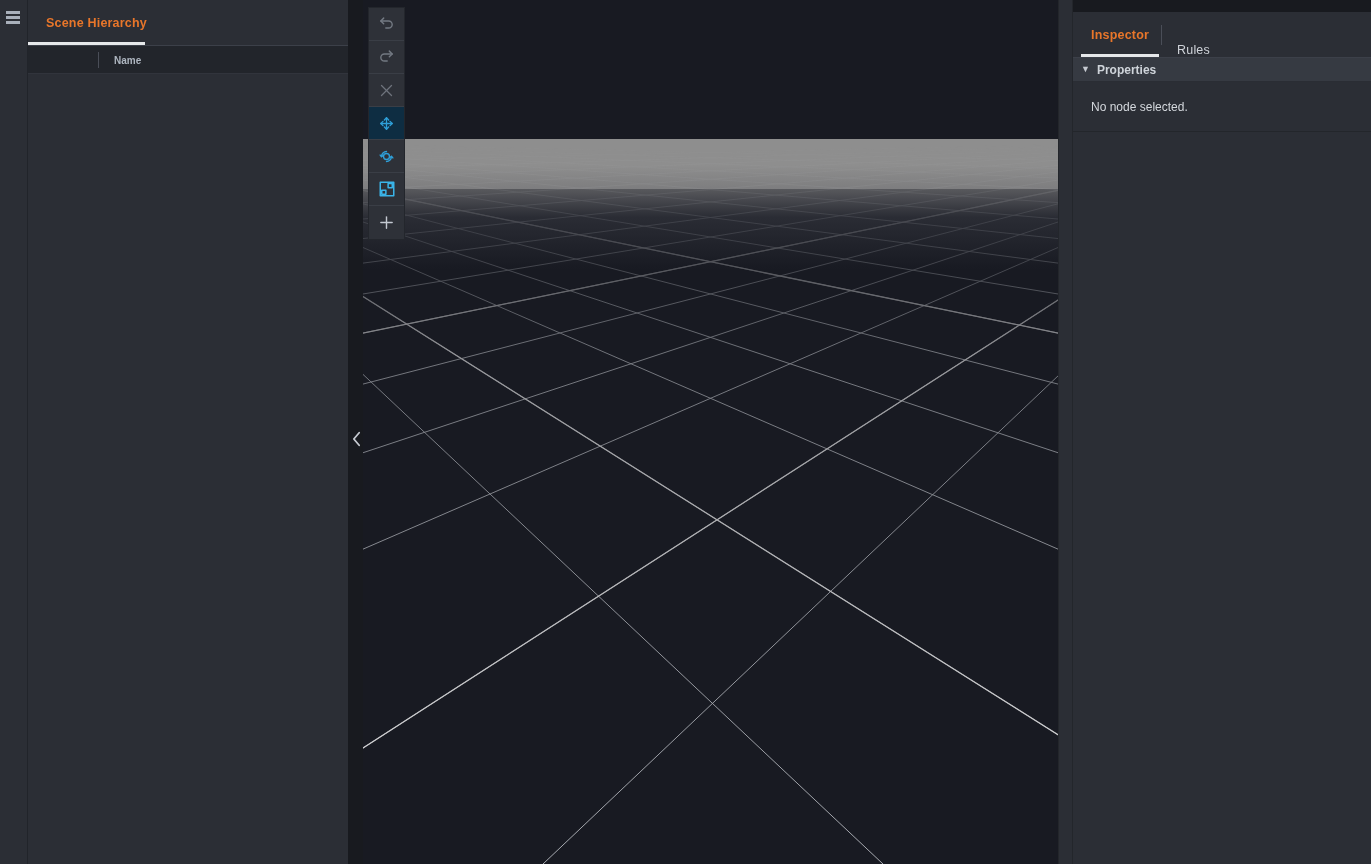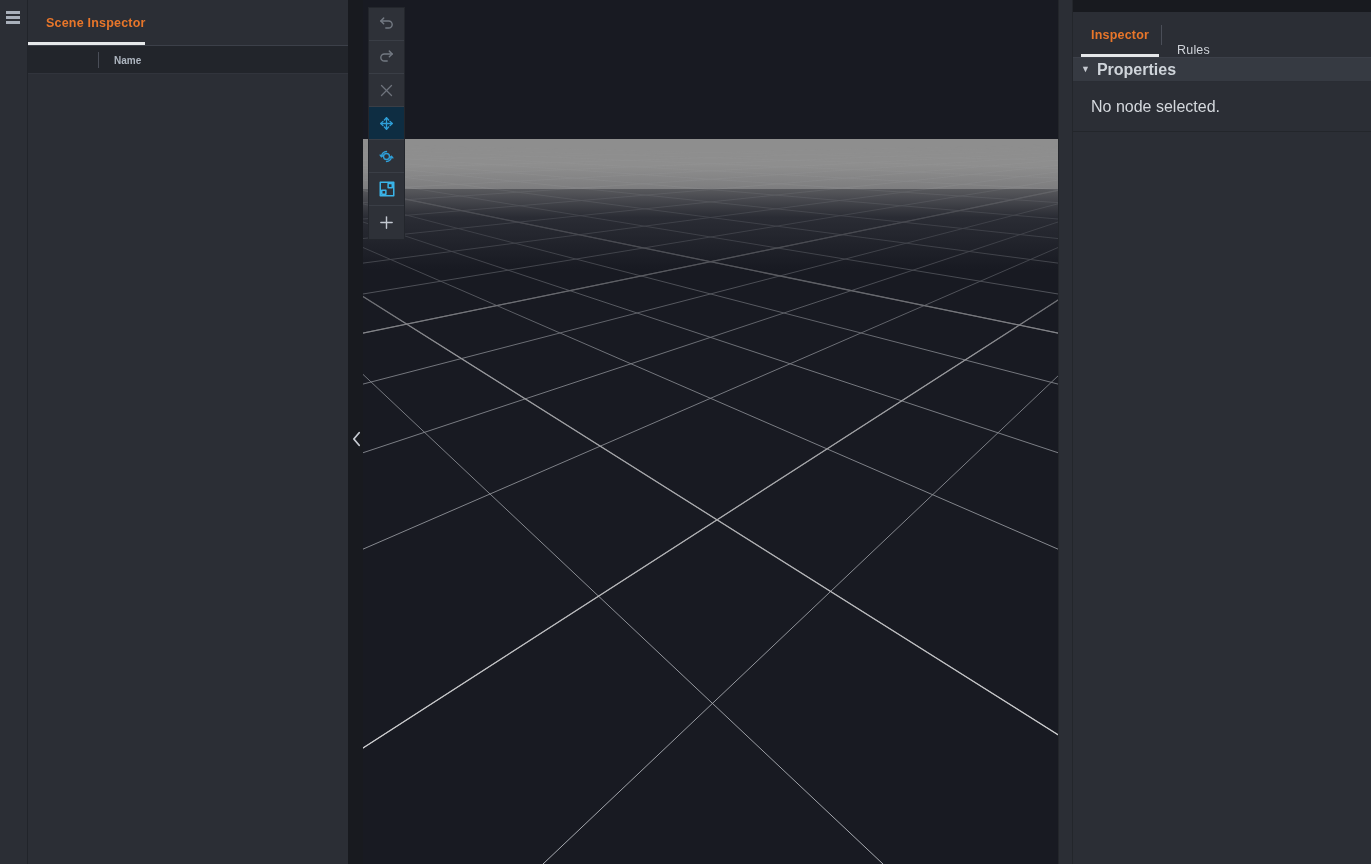--- a/index.html
+++ b/index.html
@@ -143,45 +143,45 @@
   }
   .section-header {
     position:relative; height:24px; width:100%;
     background:#363a42; border-bottom:1px solid #2a2d34;
     display:flex; align-items:center;
   }
   .caret {
     margin-left:8px; margin-right:7px; font-size:9px; color:#c6cad1;
     line-height:1;
   }
-  .section-title { font-size:16px; font-weight:bold; color:#cfd4da; }
+  .section-title { font-size:12px; font-weight:bold; color:#cfd4da; }
   .section-body {
     position:relative; width:100%; height:50px;
     background:#2b2e35; border-bottom:1px solid #23262b;
     display:flex; align-items:center;
   }
-  .empty-msg { margin-left:18px; font-size:16px; color:#d4d8dd; }
+  .empty-msg { margin-left:18px; font-size:12px; color:#d4d8dd; }
 </style>
 </head>
 <body>
 
 <div id="app">
 
   <div class="rail">
     <div class="hamburger">
       <i></i>
         <i></i>
         <i></i>
     </div>
   </div>
 
   <div class="hierarchy">
     <div class="tabbar">
       <div class="tab">
-        <span>Scene Inspector</span>
+        <span>Scene Hierarchy</span>
       </div>
       <div class="tab-underline"></div>
     </div>
     <div class="col-header">
       <div class="col-divider"></div>
       <div class="col-name">Name</div>
     </div>
     <div class="tree-body"></div>
   </div>
 

